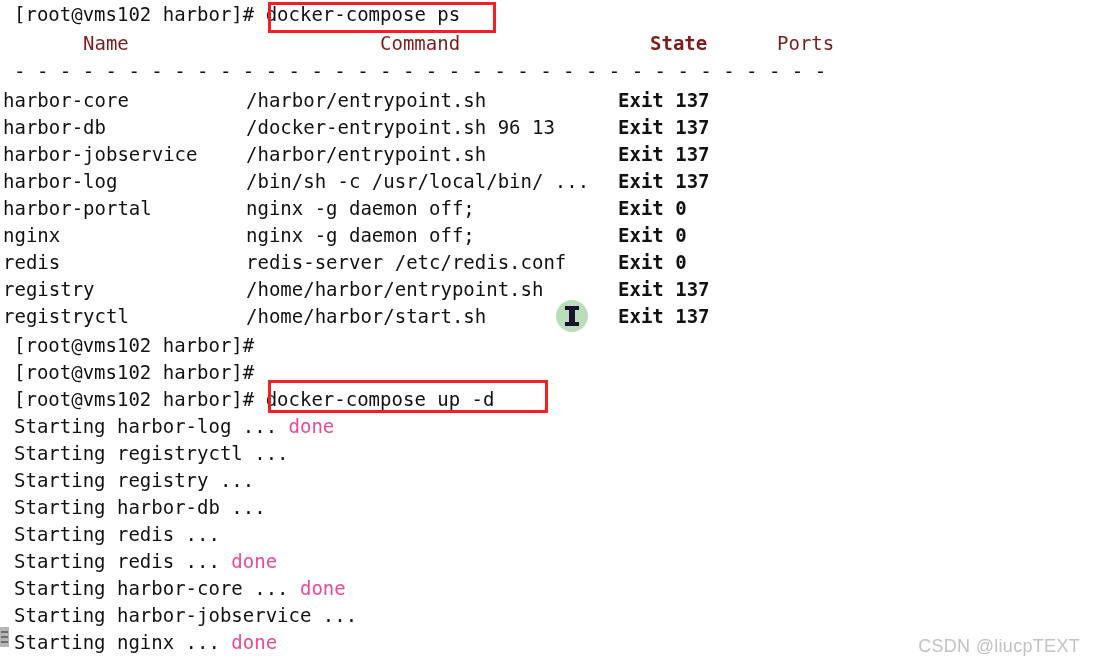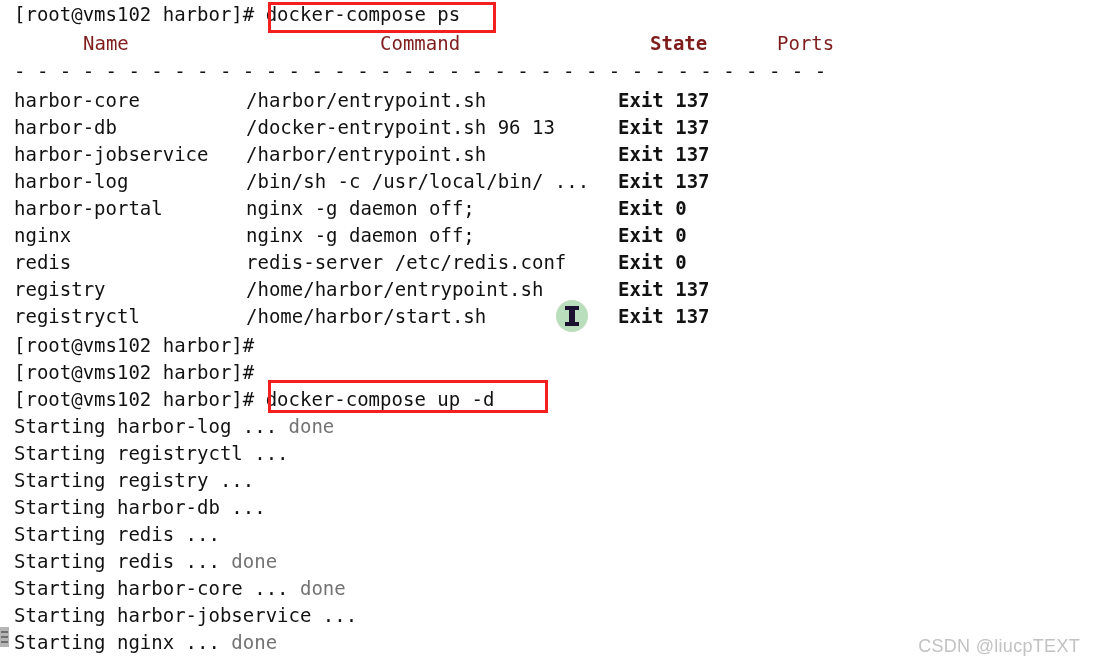--- a/index.html
+++ b/index.html
@@ -37,21 +37,21 @@
     line-height: 27px;
     letter-spacing: 0px;
     color: #121212;
   }
 
   .seg {
     white-space: pre;
   }
 
   .green {
-    color: #737373;
+    color: #ec4899;
     text-align: right;
   }
 
   
   .hdr {
     position: absolute;
     white-space: pre;
     font-size: 19px;
     line-height: 27px;
     color: #7f1d1d;
@@ -76,21 +76,21 @@
   .row {
     position: absolute;
     left: 0;
     width: 1094px;
     height: 27px;
     line-height: 27px;
     font-size: 19px;
     white-space: pre;
     color: #121212;
   }
-  .c-name  { position: absolute; left: 14px;  white-space: pre; text-align: center; }
+  .c-name  { position: absolute; left: 3px;  white-space: pre; text-align: center; }
   .c-cmd   { position: absolute; left: 246px; white-space: pre; }
   .c-state { position: absolute; left: 618px; white-space: pre; font-weight: bold; }
   .c-ports { position: absolute; left: 768px; white-space: pre; }
 
   
   .annot-box {
     position: absolute;
     border: 3px solid #f42020;
     box-sizing: border-box;
     pointer-events: none;

